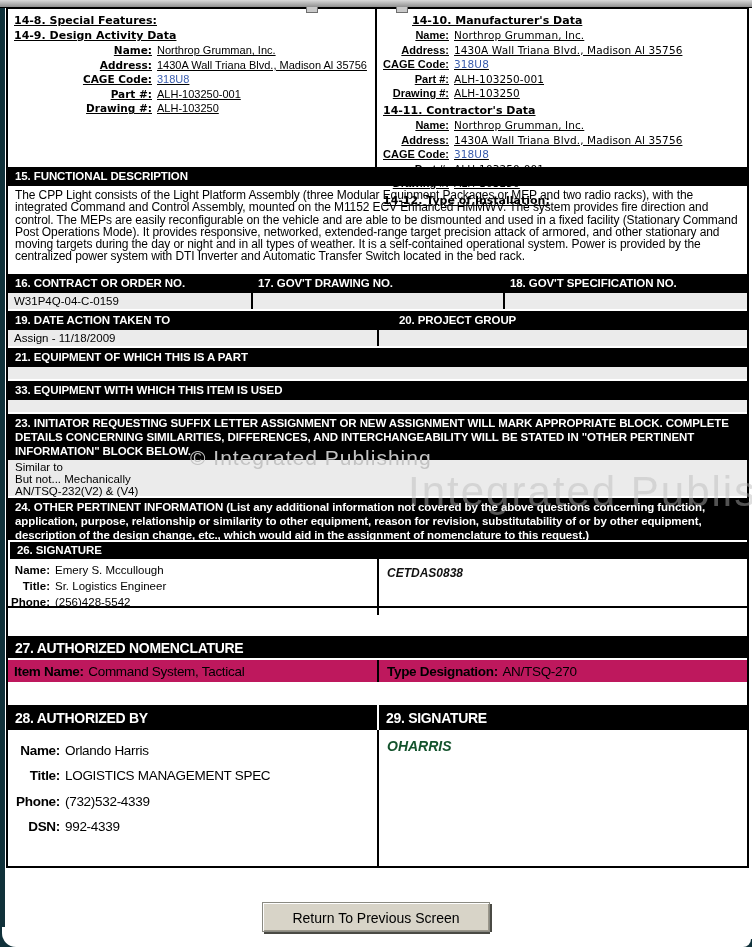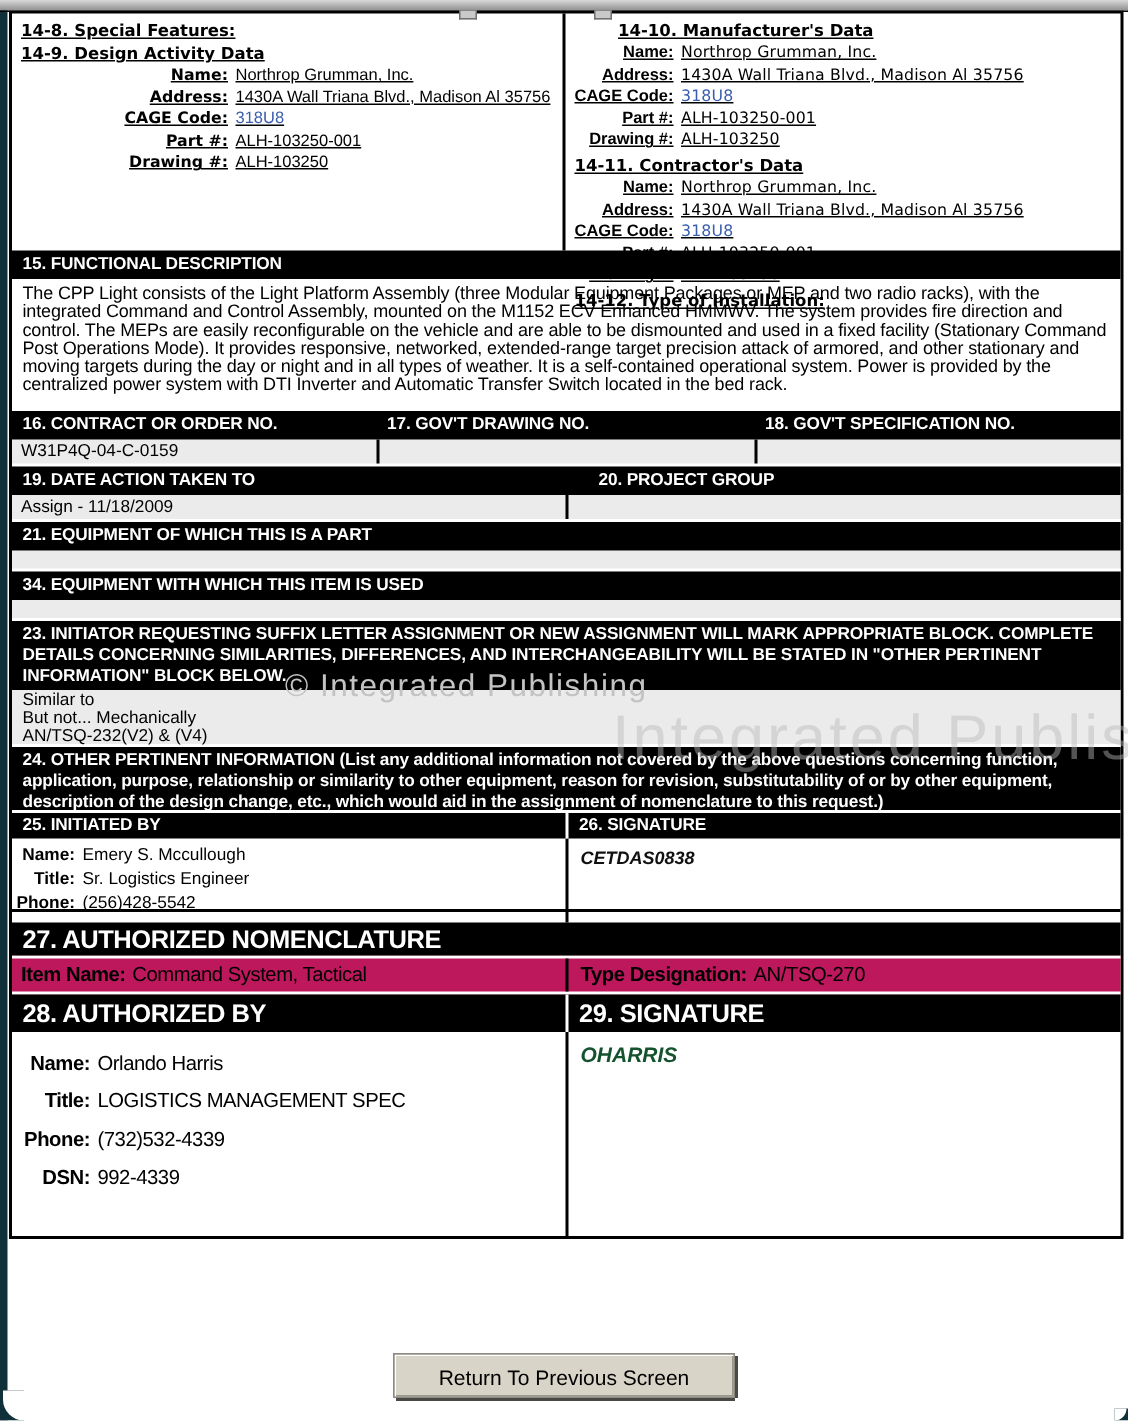--- a/index.html
+++ b/index.html
@@ -48,21 +48,21 @@
   .bar{position:relative;z-index:2;background:#000;color:#fff;font-weight:bold;
     font-size:11.5px;letter-spacing:-0.1px;line-height:13.9px;
     padding:3px 7px 2px 7px;box-sizing:border-box;}
   .bar.h19{height:19px;}
   .bar.split{display:flex;padding:0;}
   .bar.split .bcell{padding:3px 7px 2px 7px;box-sizing:border-box;}
   .bar.split .bcell.first{width:369px;}
   .bar.split .bcell.second{flex:1;border-left:2px solid #fff;}
   .bar.nogap{display:flex;padding:0;}
   .bar.nogap .bcell{padding:3px 0 2px 7px;box-sizing:border-box;}
-  .bar.big{font-size:17px;letter-spacing:-0.3px;line-height:16px;}
+  .bar.big{font-size:14px;letter-spacing:-0.3px;line-height:16px;margin-top:21px;}
   .bar27{height:22px;padding-top:4px;}
   .bar2829{height:25px;padding-top:5px;}
   
   .body15{height:88px;box-sizing:border-box;padding:3px 7px;
     font-size:12px;line-height:12.3px;letter-spacing:-0.1px;}
   
   .grow{position:relative;background:#ebebeb;border-bottom:2px solid #fff;
     box-sizing:border-box;display:flex;}
   .grow.h18{height:18px;}
   .grow.h14{height:14px;}
@@ -223,36 +223,35 @@
   <div class="grow h18">
     <div class="gcell cL">Assign - 11/18/2009</div>
     <div class="gcell cR"></div>
   </div>
 
   <div class="bar h19">21. EQUIPMENT OF WHICH THIS IS A PART</div>
   <div class="grow h14">
     <div class="gcell" style="flex:1;"></div>
   </div>
 
-  <div class="bar h19">34. EQUIPMENT WITH WHICH THIS ITEM IS USED</div>
+  <div class="bar h19">33. EQUIPMENT WITH WHICH THIS ITEM IS USED</div>
   <div class="grow h14">
     <div class="gcell" style="flex:1;"></div>
   </div>
 
   <div class="bar" style="height:46px;">23. INITIATOR REQUESTING SUFFIX LETTER ASSIGNMENT OR NEW ASSIGNMENT WILL MARK APPROPRIATE BLOCK. COMPLETE DETAILS CONCERNING SIMILARITIES, DIFFERENCES, AND INTERCHANGEABILITY WILL BE STATED IN "OTHER PERTINENT INFORMATION" BLOCK BELOW.</div>
   <div class="c23">
     <div>Similar to</div>
     <div>But not... Mechanically</div>
     <div>AN/TSQ-232(V2) &amp; (V4)</div>
   </div>
 
   <div class="bar" style="height:44px;border-bottom:2px solid #fff;">24. OTHER PERTINENT INFORMATION (List any additional information not covered by the above questions concerning function, application, purpose, relationship or similarity to other equipment, reason for revision, substitutability of or by other equipment, description of the design change, etc., which would aid in the assignment of nomenclature to this request.)</div>
 
   <div class="bar split" style="height:17px;font-size:11.5px;">
-    <div class="bcell first" style="padding-top:2px;">25. INITIATED BY</div>
     <div class="bcell second" style="padding-top:2px;">26. SIGNATURE</div>
   </div>
   <div class="content2526">
     <div class="lcell">
       <div class="kv25">
         <span class="kl25">Name:</span>
         <span class="kval25">Emery S. Mccullough</span>
       </div>
       <div class="kv25">
         <span class="kl25">Title:</span>

